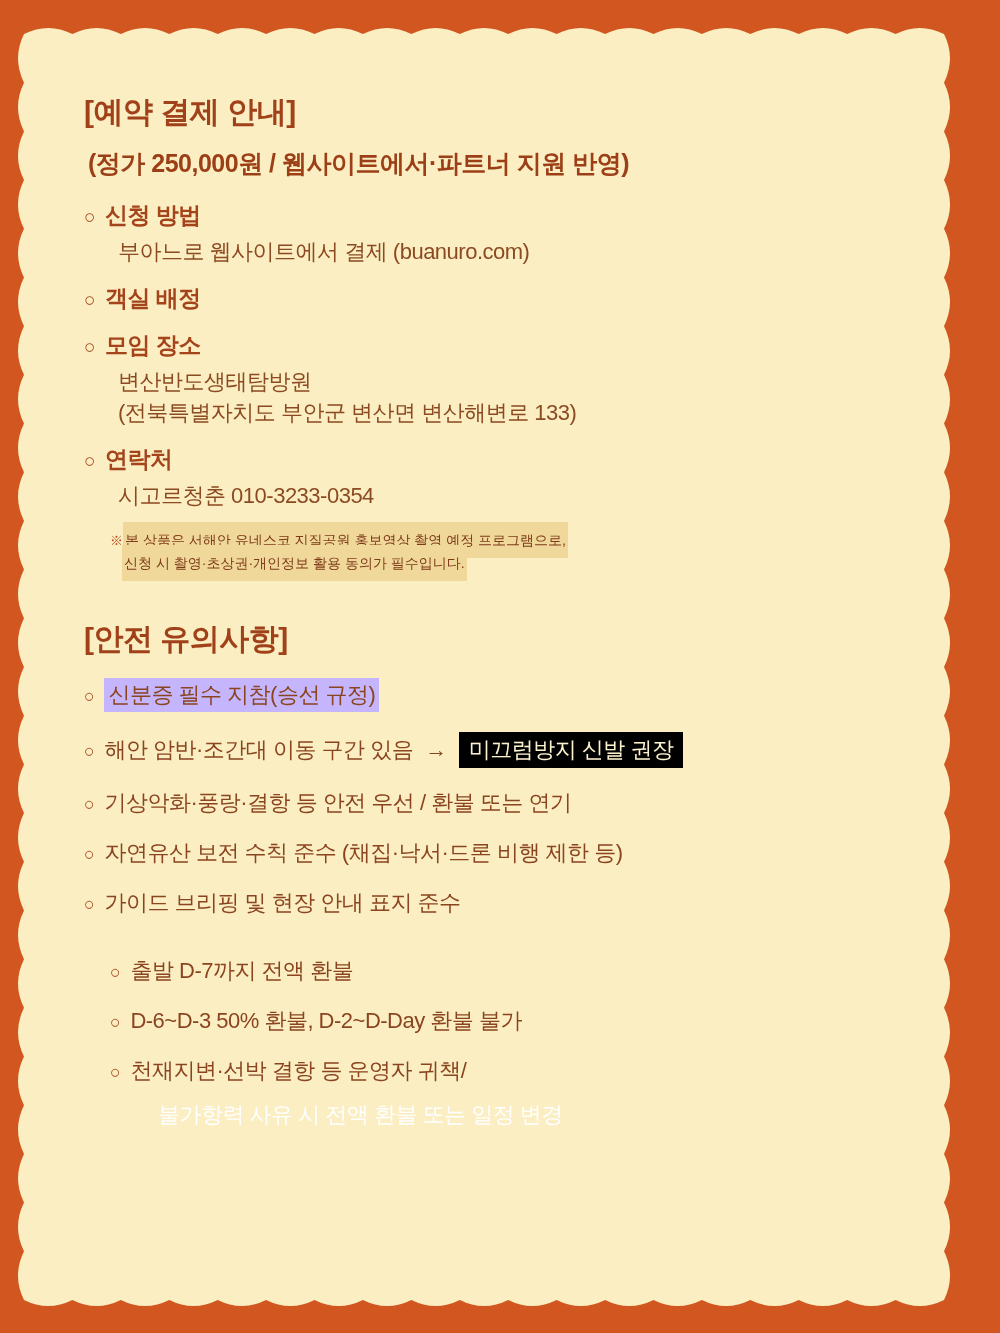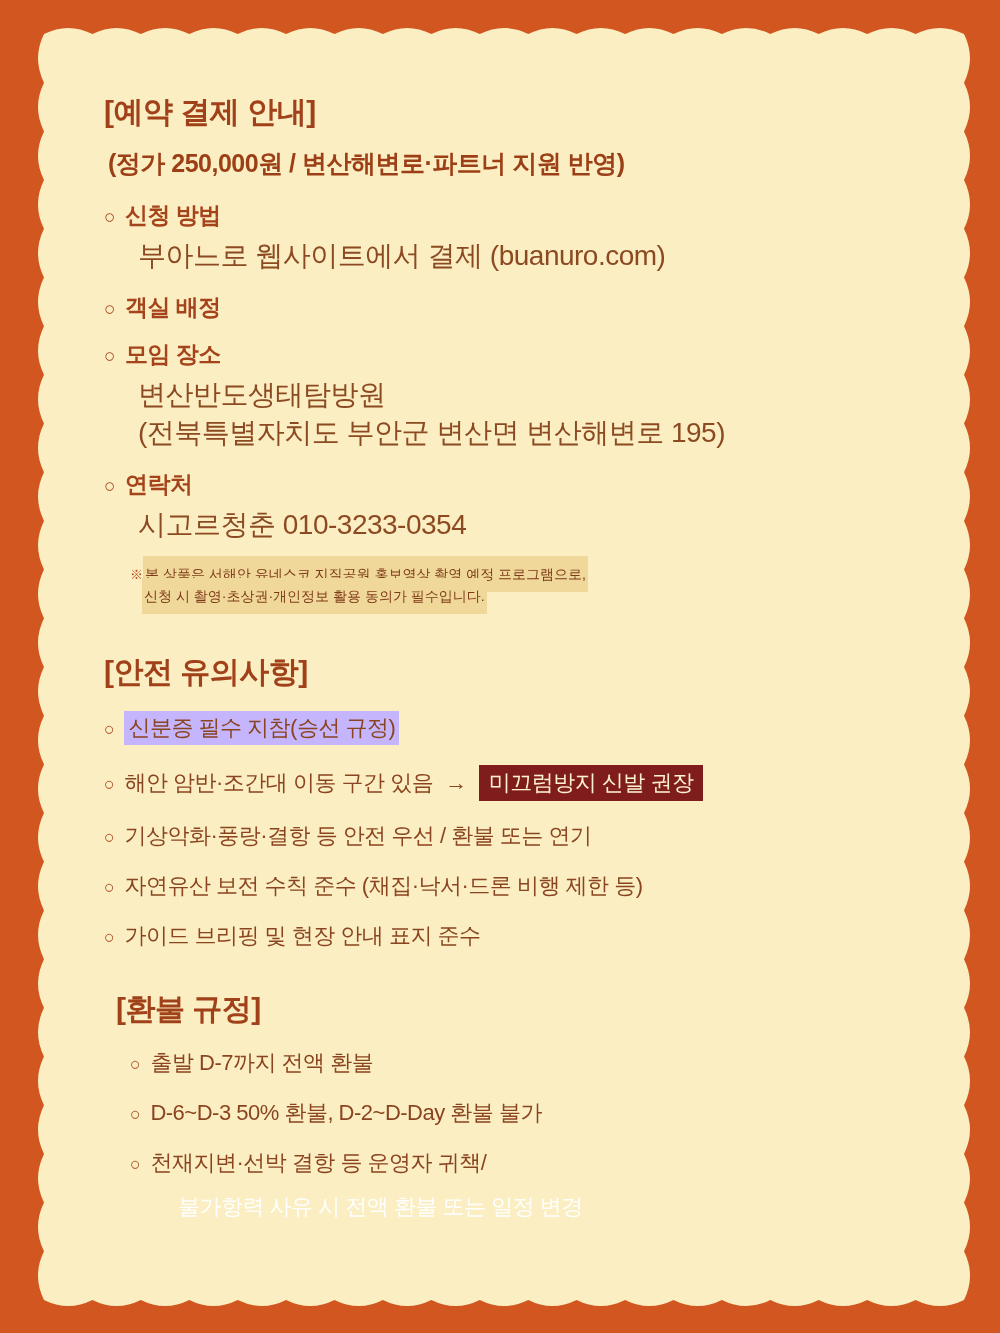--- a/index.html
+++ b/index.html
@@ -17,21 +17,21 @@
   #page {
     position: relative;
     width: 1000px;
     height: 1333px;
     background: #d1561f;
   }
 
   
   .card-wrap {
     position: absolute;
-    left: 32px;
+    left: 12px;
     top: 22px;
     width: 944px;
     height: 1290px;
   }
   .card-wrap svg.scallop {
     position: absolute;
     inset: 0;
     width: 100%;
     height: 100%;
     display: block;
@@ -77,21 +77,21 @@
     display: flex;
     align-items: baseline;
     gap: 10px;
   }
   .bullet {
     font-size: 19px;
     line-height: 1;
     color: #a5431b;
   }
   .item-body {
-    font-size: 28px;
+    font-size: 22px;
     color: #8c4a22;
     margin: 6px 0 0 34px;
     letter-spacing: -0.5px;
     line-height: 1.38;
   }
 
   .note {
     margin: 18px 0 0 26px;
     font-size: 14px;
     line-height: 1.6;
@@ -122,21 +122,21 @@
     color: #8a4420;
     letter-spacing: -0.5px;
     margin-bottom: 20px;
   }
   .safety-row .bullet { font-size: 18px; }
   .hl-cream {
     background: #c4b5fd;
     padding: 2px 4px;
   }
   .hl-brown {
-    background: #7f1d1d;
+    background: #000000;
     color: #fdf2cf;
     padding: 3px 10px;
   }
   .arrow { padding: 0 2px; }
 
   .sec3 {
     margin-top: 38px;
     margin-left: 12px;
   }
   .sec3 .sec-title {
@@ -170,21 +170,21 @@
       </defs>
       <g id="scallop-shape">
           <path d="M 12 12 Q 36.2 0.0 60.4 12.0 Q 84.6 0.0 108.8 12.0 Q 133.1 0.0 157.3 12.0 Q 181.5 0.0 205.7 12.0 Q 229.9 0.0 254.1 12.0 Q 278.3 0.0 302.5 12.0 Q 326.7 0.0 350.9 12.0 Q 375.2 0.0 399.4 12.0 Q 423.6 0.0 447.8 12.0 Q 472.0 0.0 496.2 12.0 Q 520.4 0.0 544.6 12.0 Q 568.8 0.0 593.1 12.0 Q 617.3 0.0 641.5 12.0 Q 665.7 0.0 689.9 12.0 Q 714.1 0.0 738.3 12.0 Q 762.5 0.0 786.7 12.0 Q 810.9 0.0 835.2 12.0 Q 859.4 0.0 883.6 12.0 Q 907.8 0.0 932.0 12.0 Q 944.0 36.3 932.0 60.7 Q 944.0 85.0 932.0 109.4 Q 944.0 133.7 932.0 158.1 Q 944.0 182.4 932.0 206.8 Q 944.0 231.1 932.0 255.5 Q 944.0 279.8 932.0 304.2 Q 944.0 328.5 932.0 352.8 Q 944.0 377.2 932.0 401.5 Q 944.0 425.9 932.0 450.2 Q 944.0 474.6 932.0 498.9 Q 944.0 523.3 932.0 547.6 Q 944.0 572.0 932.0 596.3 Q 944.0 620.7 932.0 645.0 Q 944.0 669.3 932.0 693.7 Q 944.0 718.0 932.0 742.4 Q 944.0 766.7 932.0 791.1 Q 944.0 815.4 932.0 839.8 Q 944.0 864.1 932.0 888.5 Q 944.0 912.8 932.0 937.2 Q 944.0 961.5 932.0 985.8 Q 944.0 1010.2 932.0 1034.5 Q 944.0 1058.9 932.0 1083.2 Q 944.0 1107.6 932.0 1131.9 Q 944.0 1156.3 932.0 1180.6 Q 944.0 1205.0 932.0 1229.3 Q 944.0 1253.7 932.0 1278.0 Q 907.8 1290.0 883.6 1278.0 Q 859.4 1290.0 835.2 1278.0 Q 810.9 1290.0 786.7 1278.0 Q 762.5 1290.0 738.3 1278.0 Q 714.1 1290.0 689.9 1278.0 Q 665.7 1290.0 641.5 1278.0 Q 617.3 1290.0 593.1 1278.0 Q 568.8 1290.0 544.6 1278.0 Q 520.4 1290.0 496.2 1278.0 Q 472.0 1290.0 447.8 1278.0 Q 423.6 1290.0 399.4 1278.0 Q 375.2 1290.0 350.9 1278.0 Q 326.7 1290.0 302.5 1278.0 Q 278.3 1290.0 254.1 1278.0 Q 229.9 1290.0 205.7 1278.0 Q 181.5 1290.0 157.3 1278.0 Q 133.1 1290.0 108.8 1278.0 Q 84.6 1290.0 60.4 1278.0 Q 36.2 1290.0 12.0 1278.0 Q 0.0 1253.7 12.0 1229.3 Q 0.0 1205.0 12.0 1180.6 Q 0.0 1156.3 12.0 1131.9 Q 0.0 1107.6 12.0 1083.2 Q 0.0 1058.9 12.0 1034.5 Q 0.0 1010.2 12.0 985.8 Q 0.0 961.5 12.0 937.2 Q 0.0 912.8 12.0 888.5 Q 0.0 864.1 12.0 839.8 Q 0.0 815.4 12.0 791.1 Q 0.0 766.7 12.0 742.4 Q 0.0 718.0 12.0 693.7 Q 0.0 669.3 12.0 645.0 Q 0.0 620.7 12.0 596.3 Q 0.0 572.0 12.0 547.6 Q 0.0 523.3 12.0 498.9 Q 0.0 474.6 12.0 450.2 Q 0.0 425.9 12.0 401.5 Q 0.0 377.2 12.0 352.8 Q 0.0 328.5 12.0 304.2 Q 0.0 279.8 12.0 255.5 Q 0.0 231.1 12.0 206.8 Q 0.0 182.4 12.0 158.1 Q 0.0 133.7 12.0 109.4 Q 0.0 85.0 12.0 60.7 Q 0.0 36.3 12.0 12.0 Z" fill="#fbeec2"></path>
         </g>
     </svg>
 
     <div class="content">
 
       <div>
         <div class="sec-title">[예약 결제 안내]</div>
-        <div class="price-line second">(정가 250,000원 / 변산해변로·파트너 지원 반영)</div>
+        <div class="price-line second">(정가 250,000원 / 웹사이트에서·파트너 지원 반영)</div>
 
         <div class="item">
           <div class="item-head">
             <span class="bullet">○</span>
             <span>신청 방법</span>
           </div>
           <div class="item-body">부아느로 웹사이트에서 결제 (buanuro.com)</div>
         </div>
 
         <div class="item">
@@ -193,21 +193,21 @@
             <span>객실 배정</span>
           </div>
         </div>
 
         <div class="item">
           <div class="item-head">
             <span class="bullet">○</span>
             <span>모임 장소</span>
           </div>
           <div class="item-body" style="white-space:pre-line">변산반도생태탐방원
-(전북특별자치도 부안군 변산면 변산해변로 195)</div>
+(전북특별자치도 부안군 변산면 변산해변로 133)</div>
         </div>
 
         <div class="item">
           <div class="item-head">
             <span class="bullet">○</span>
             <span>연락처</span>
           </div>
           <div class="item-body">시고르청춘 010-3233-0354</div>
         </div>
 
@@ -242,21 +242,20 @@
           <span>자연유산 보전 수칙 준수 (채집·낙서·드론 비행 제한 등)</span>
         </div>
 
         <div class="safety-row">
           <span class="bullet">○</span>
           <span>가이드 브리핑 및 현장 안내 표지 준수</span>
         </div>
       </div>
 
       <div class="sec3">
-        <div class="sec-title">[환불 규정]</div>
 
         <div class="refund-row">
           <span class="bullet">○</span>
           <span>출발 D-7까지 전액 환불</span>
         </div>
 
         <div class="refund-row">
           <span class="bullet">○</span>
           <span>D-6~D-3 50% 환불, D-2~D-Day 환불 불가</span>
         </div>

